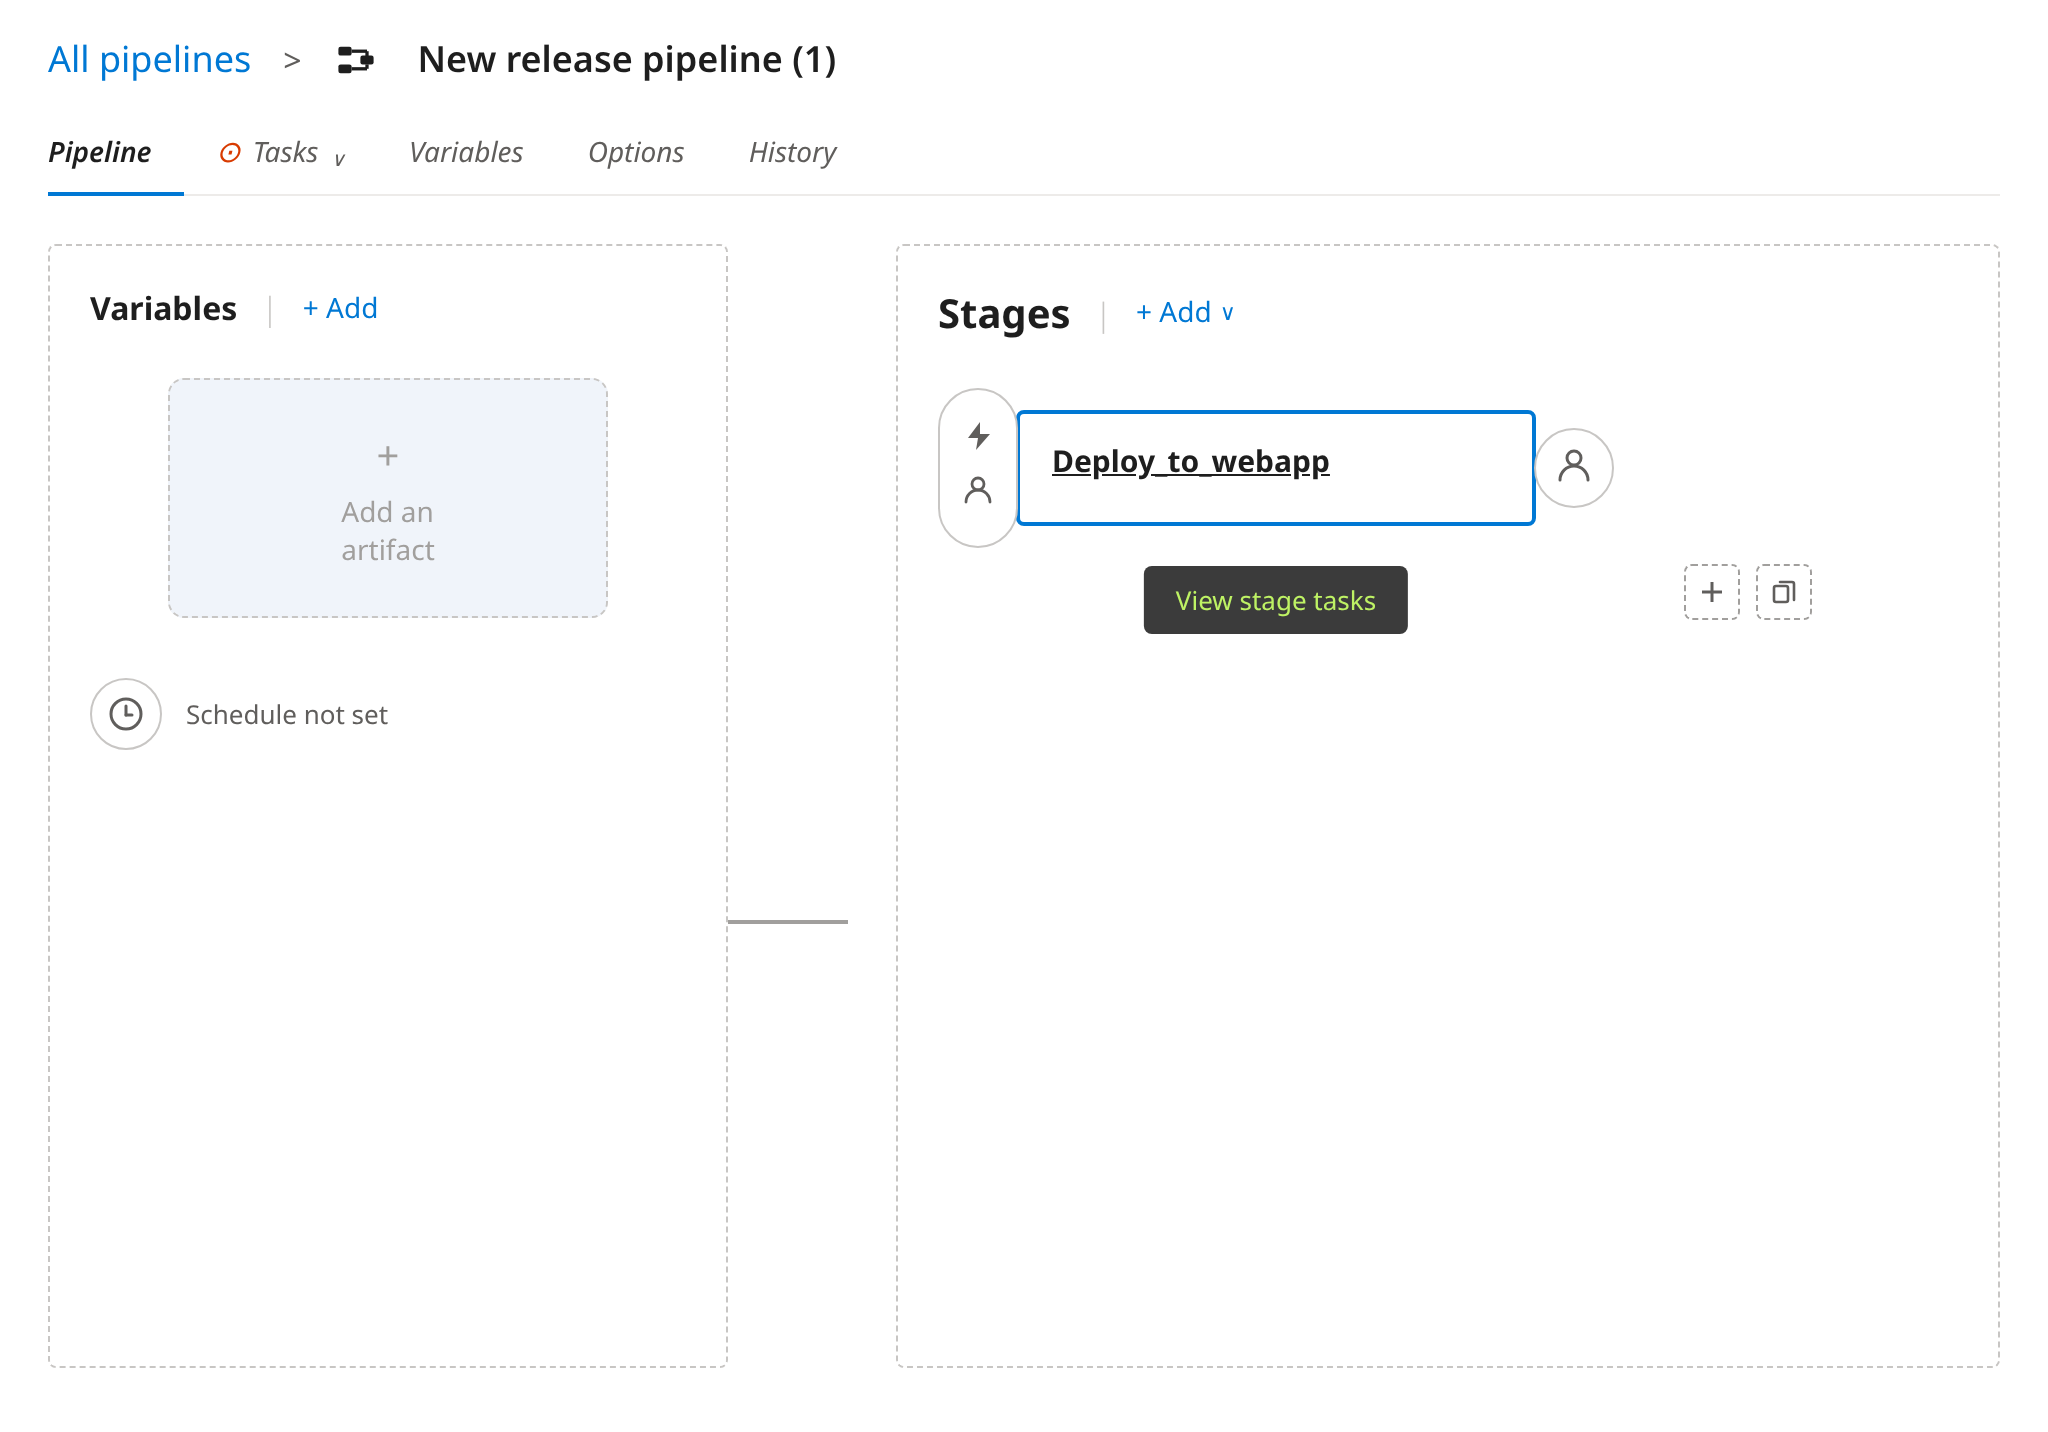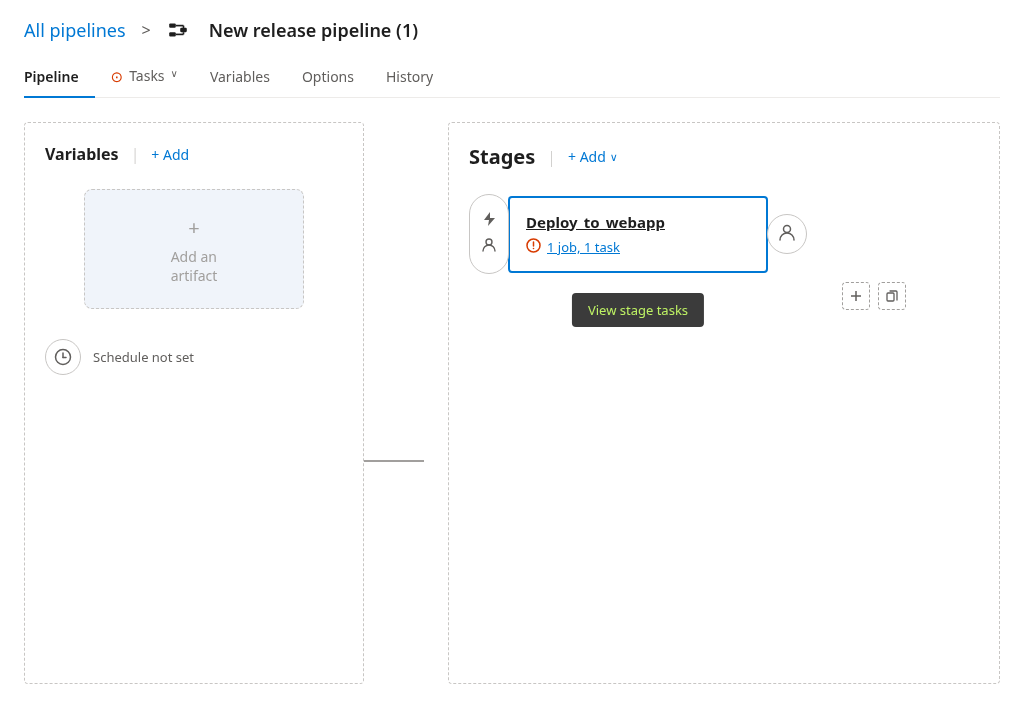--- a/index.html
+++ b/index.html
@@ -55,25 +55,26 @@
       gap: 0;
       border-bottom: 1px solid #edebe9;
     }
     .nav-tab {
       padding: 8px 16px 10px 16px;
       font-size: 14px;
       color: #605e5c;
       cursor: pointer;
       position: relative;
       display: flex;
-      align-items: flex-start;
+      align-items: flex-end;
       gap: 6px;
       white-space: nowrap;
       border-bottom: 2px solid transparent;
       margin-bottom: -1px;
+      font-style: italic;
     }
     .nav-tab:first-child {
       padding-left: 0;
     }
     .nav-tab.active {
       color: #1e1e1e;
       font-weight: 600;
       border-bottom: 2px solid #0078d4;
     }
     .nav-tab .chevron {
@@ -404,30 +405,20 @@
           <span style="font-size:15px; color:#605e5c;">
             <svg width="14" height="16" viewBox="0 0 14 16" fill="none" xmlns="http://www.w3.org/2000/svg">
               <circle cx="7" cy="5" r="3" stroke="#605e5c" stroke-width="1.4"></circle>
               <path d="M1 14c0-3.314 2.686-6 6-6s6 2.686 6 6" stroke="#605e5c" stroke-width="1.4" stroke-linecap="round"></path>
             </svg>
           </span>
         </div>
 
         <div class="stage-card">
           <div class="stage-card-title">Deploy_to_webapp</div>
-          <div class="stage-card-subtitle">
-            <span class="warning-icon">
-              <svg width="15" height="15" viewBox="0 0 15 15" fill="none" xmlns="http://www.w3.org/2000/svg">
-                <circle cx="7.5" cy="7.5" r="6.5" stroke="#d83b01" stroke-width="1.5"></circle>
-                <line x1="7.5" y1="4" x2="7.5" y2="8" stroke="#d83b01" stroke-width="1.5" stroke-linecap="round"></line>
-                <circle cx="7.5" cy="10.5" r="0.8" fill="#d83b01"></circle>
-              </svg>
-            </span>
-            <a>1 job, 1 task</a>
-          </div>
 
           <div class="tooltip-box">
             <span>View stage tasks</span>
           </div>
         </div>
 
         <div class="stage-right-icon">
           <span class="person-icon">
             <svg width="16" height="18" viewBox="0 0 16 18" fill="none" xmlns="http://www.w3.org/2000/svg">
               <circle cx="8" cy="6" r="3.5" stroke="#605e5c" stroke-width="1.5"></circle>

